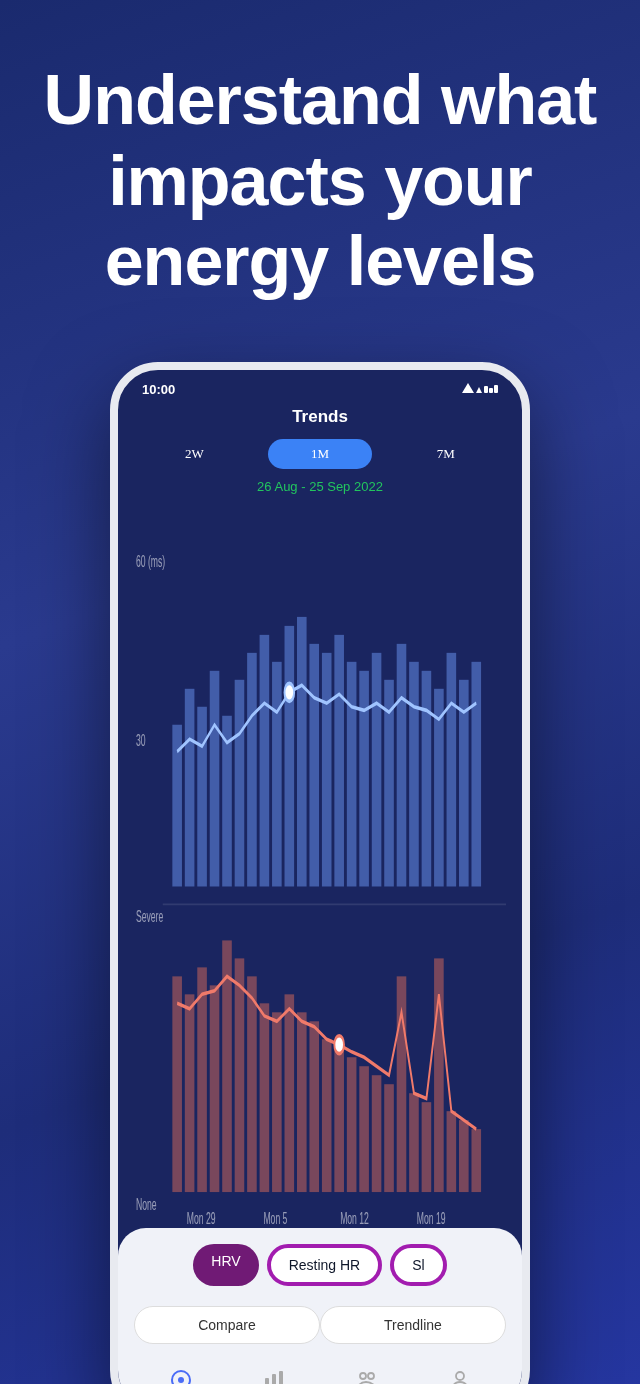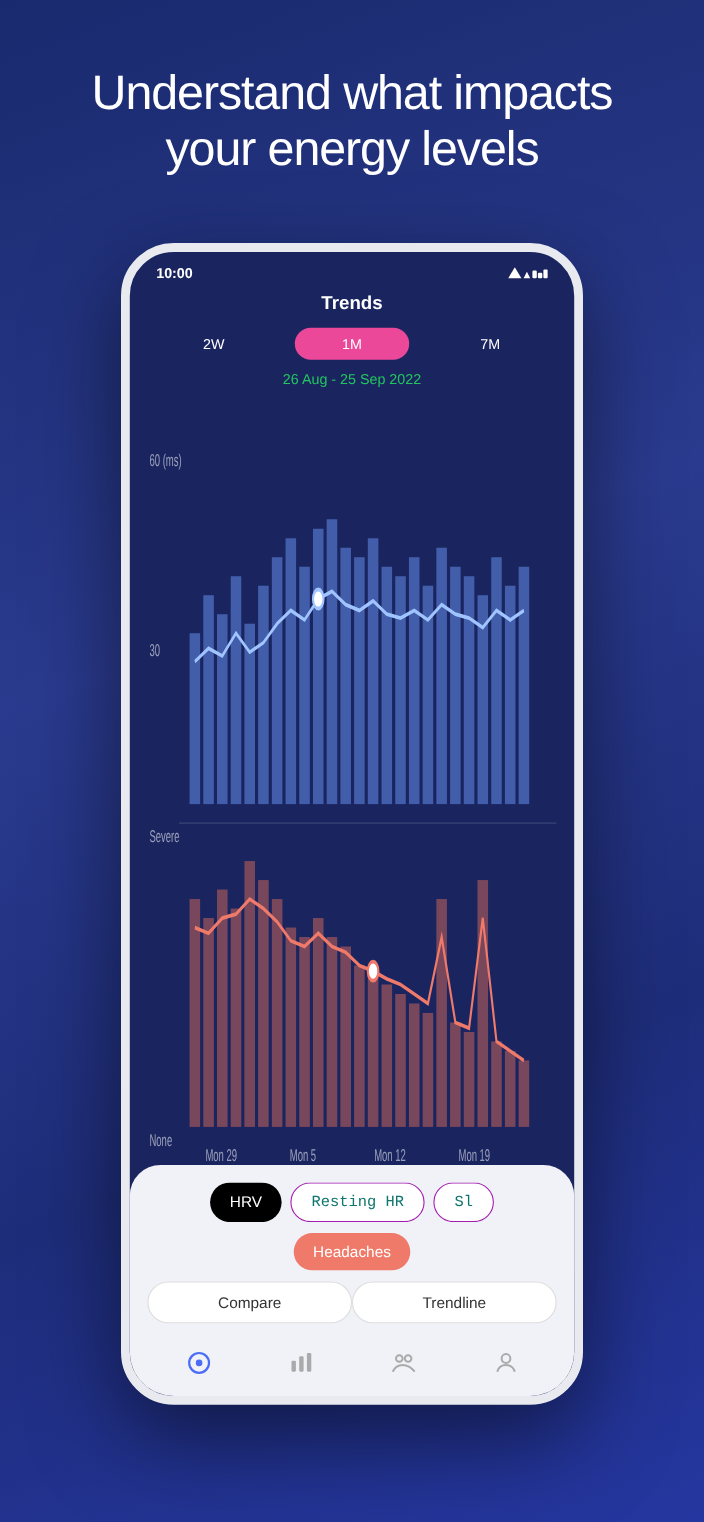--- a/index.html
+++ b/index.html
@@ -13,22 +13,22 @@
       position: relative;
     }
 
     .hero-text {
       text-align: center;
       padding: 60px 40px 40px;
       color: white;
     }
 
     .hero-text h1 {
-      font-size: 44px;
-      font-weight: 400;
+      font-size: 70px;
+      font-weight: 700;
       line-height: 1.15;
       letter-spacing: -1px;
     }
 
     .phone-wrapper {
       display: flex;
       justify-content: center;
       margin-top: 20px;
     }
 
@@ -75,35 +75,36 @@
       font-size: 17px;
       font-weight: 600;
       padding: 4px 0 12px;
     }
 
     .time-tabs {
       display: flex;
       justify-content: center;
       gap: 21px;
       margin: 0 24px 10px;
+      font-family: Liberation Serif, serif;
     }
 
     .time-tab {
       flex: 1;
       text-align: center;
       padding: 7px 0;
       border-radius: 20px;
       color: white;
       font-size: 13px;
       font-weight: 500;
       cursor: pointer;
     }
 
     .time-tab.active {
-      background: #ec4899;
+      background: #3b82f6;
     }
 
     .date-range {
       text-align: center;
       color: #22c55e;
       font-size: 13px;
       margin-bottom: 8px;
     }
 
     .chart-area {
@@ -138,29 +139,28 @@
     .filter-chip {
       padding: 9px 18px;
       border-radius: 50px;
       font-size: 14px;
       font-weight: 500;
       cursor: pointer;
       white-space: nowrap;
     }
 
     .filter-chip.blue {
-      background: #000000;
+      background: #701a75;
       color: white;
     }
 
     .filter-chip.outline {
       background: white;
-      color: #0f766e;
-      border: 1px solid #a21caf;
-      font-family: Liberation Mono, monospace;
+      color: #0f172a;
+      border: 4px solid #a21caf;
     }
 
     .filter-chip.salmon {
       background: #f07a6a;
       color: white;
     }
 
     .action-row {
       display: flex;
       gap: 0;
@@ -334,21 +334,20 @@
 
       <div class="bottom-panel">
 
         <div class="filter-row">
           <div class="filter-chip blue">HRV</div>
           <div class="filter-chip outline">Resting HR</div>
           <div class="filter-chip outline">Sl</div>
         </div>
 
         <div class="filter-row">
-          <div class="filter-chip salmon">Headaches</div>
         </div>
 
         <div class="action-row">
           <div class="action-btn">Compare</div>
           <div class="action-btn">Trendline</div>
         </div>
 
         <div class="nav-bar">
           <div class="nav-icon active">
             <svg width="24" height="24" viewBox="0 0 24 24">

